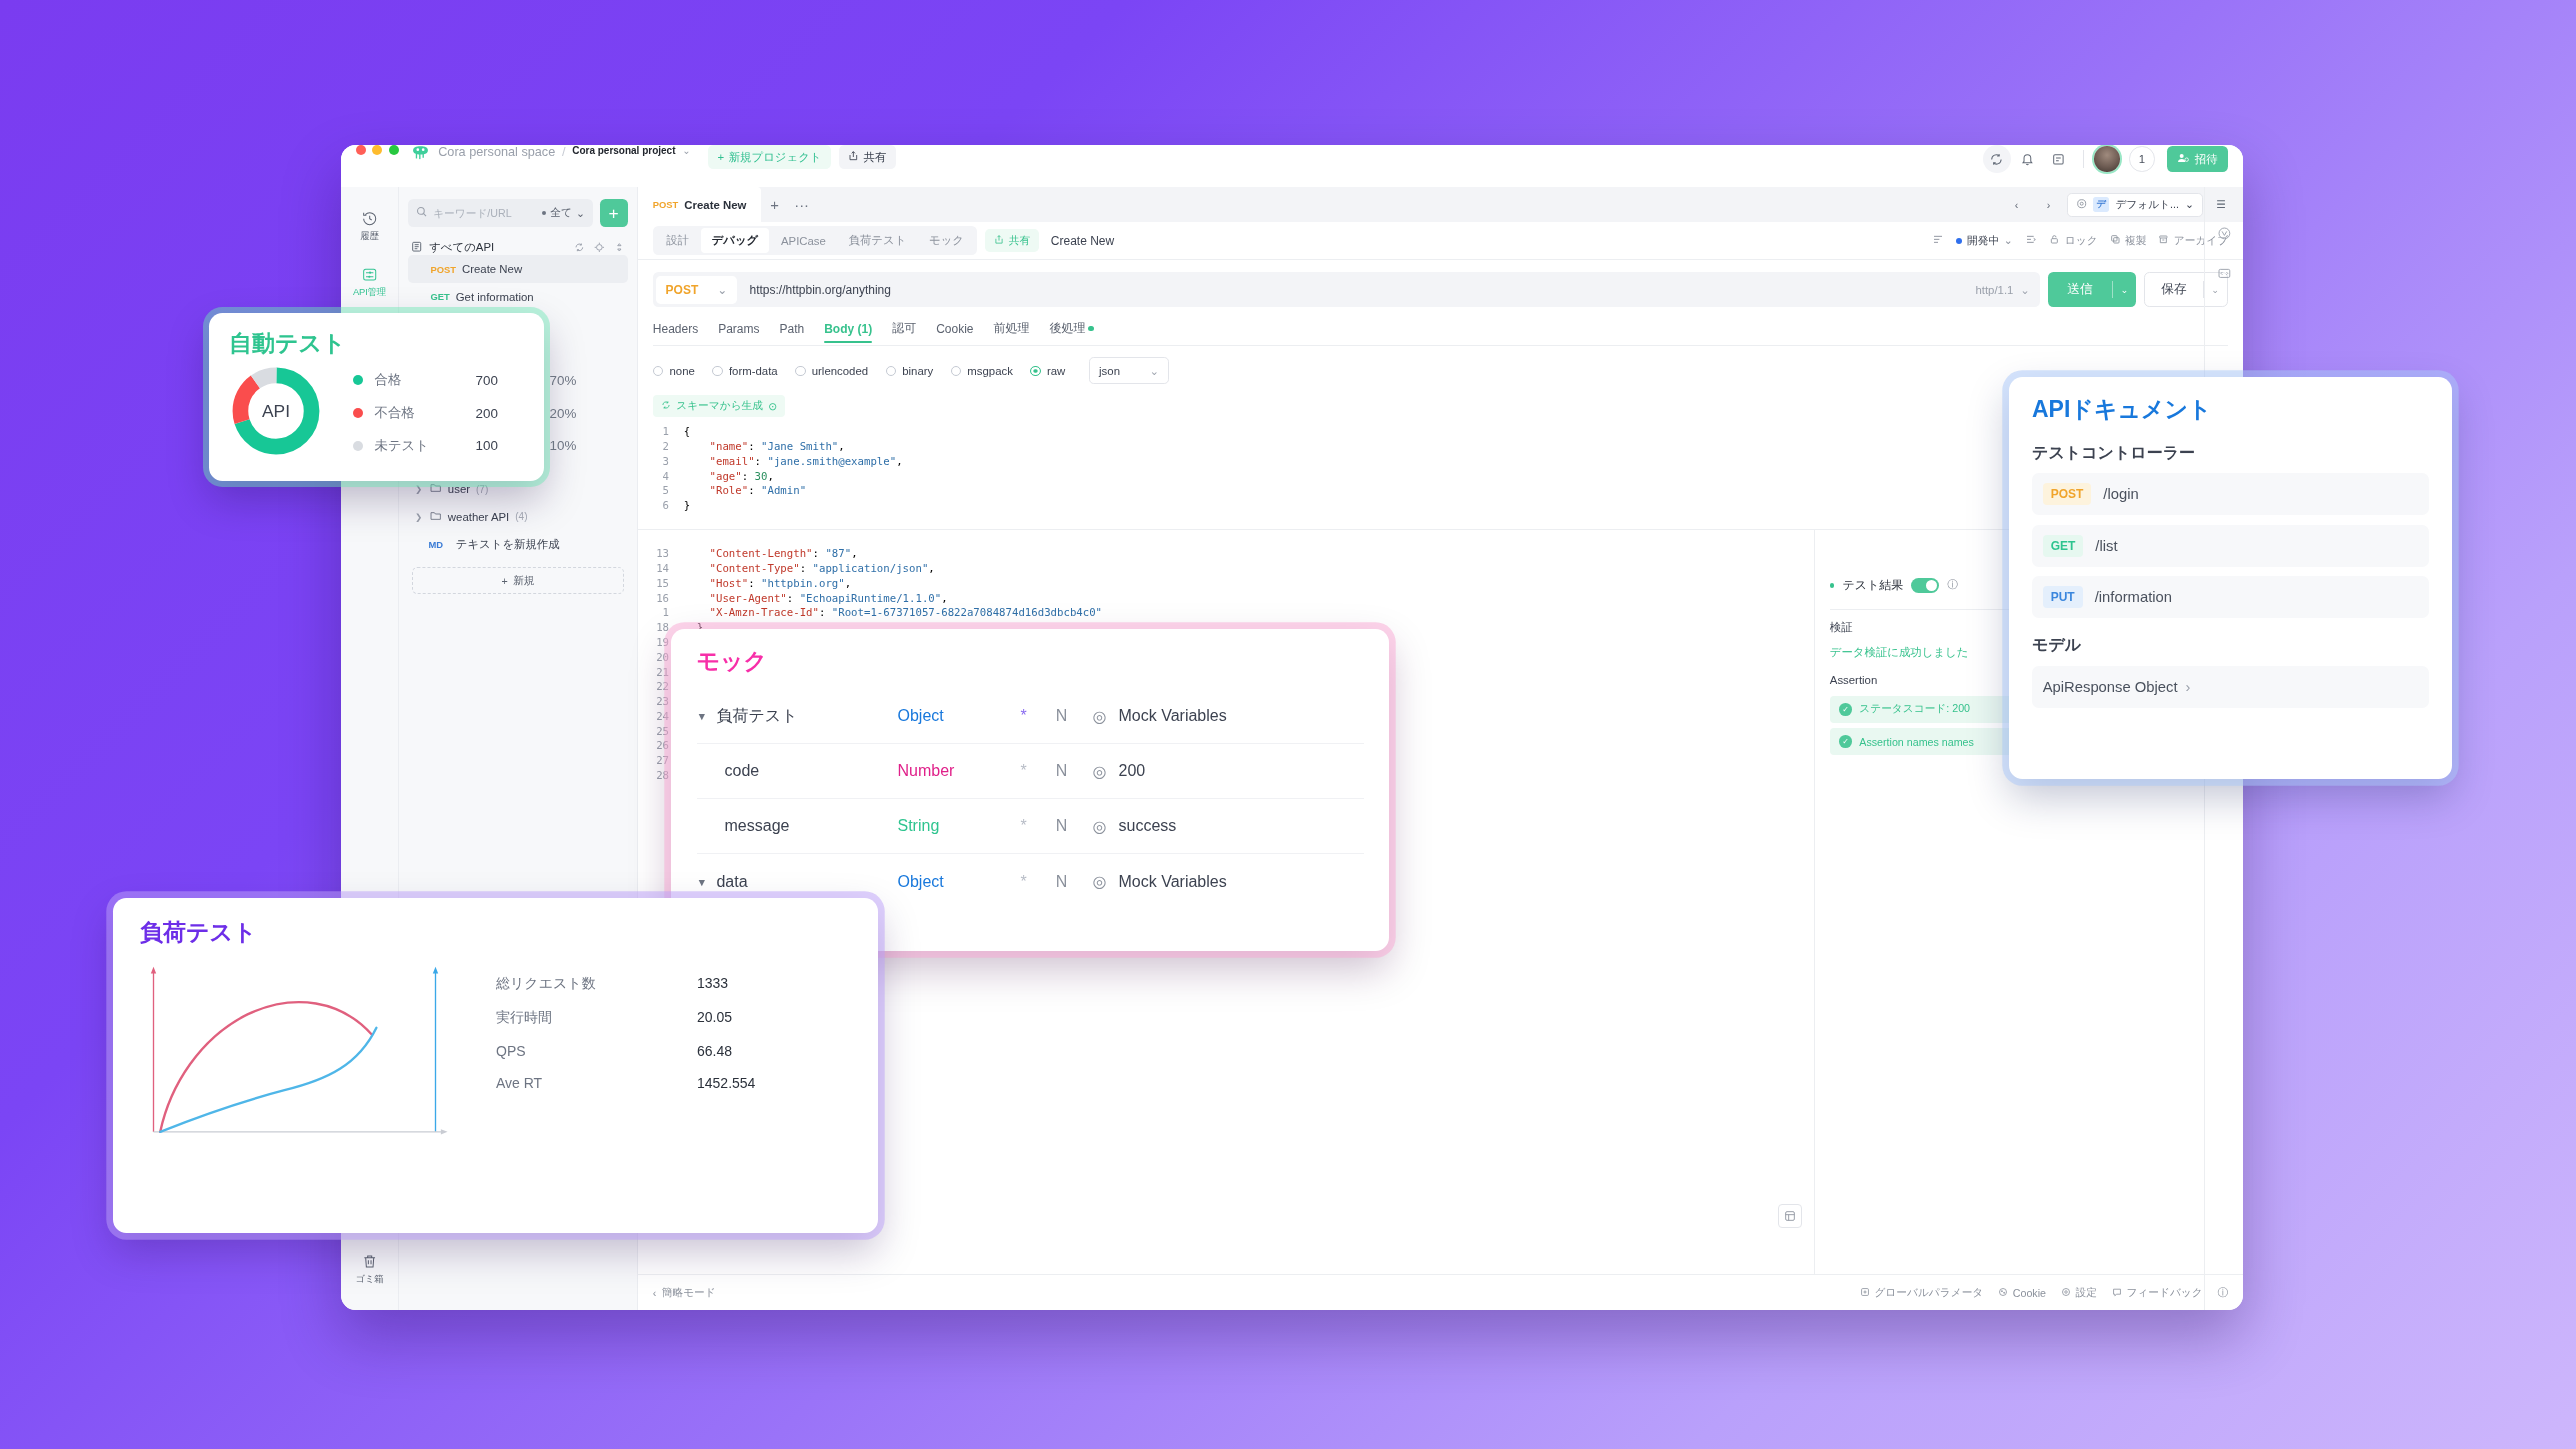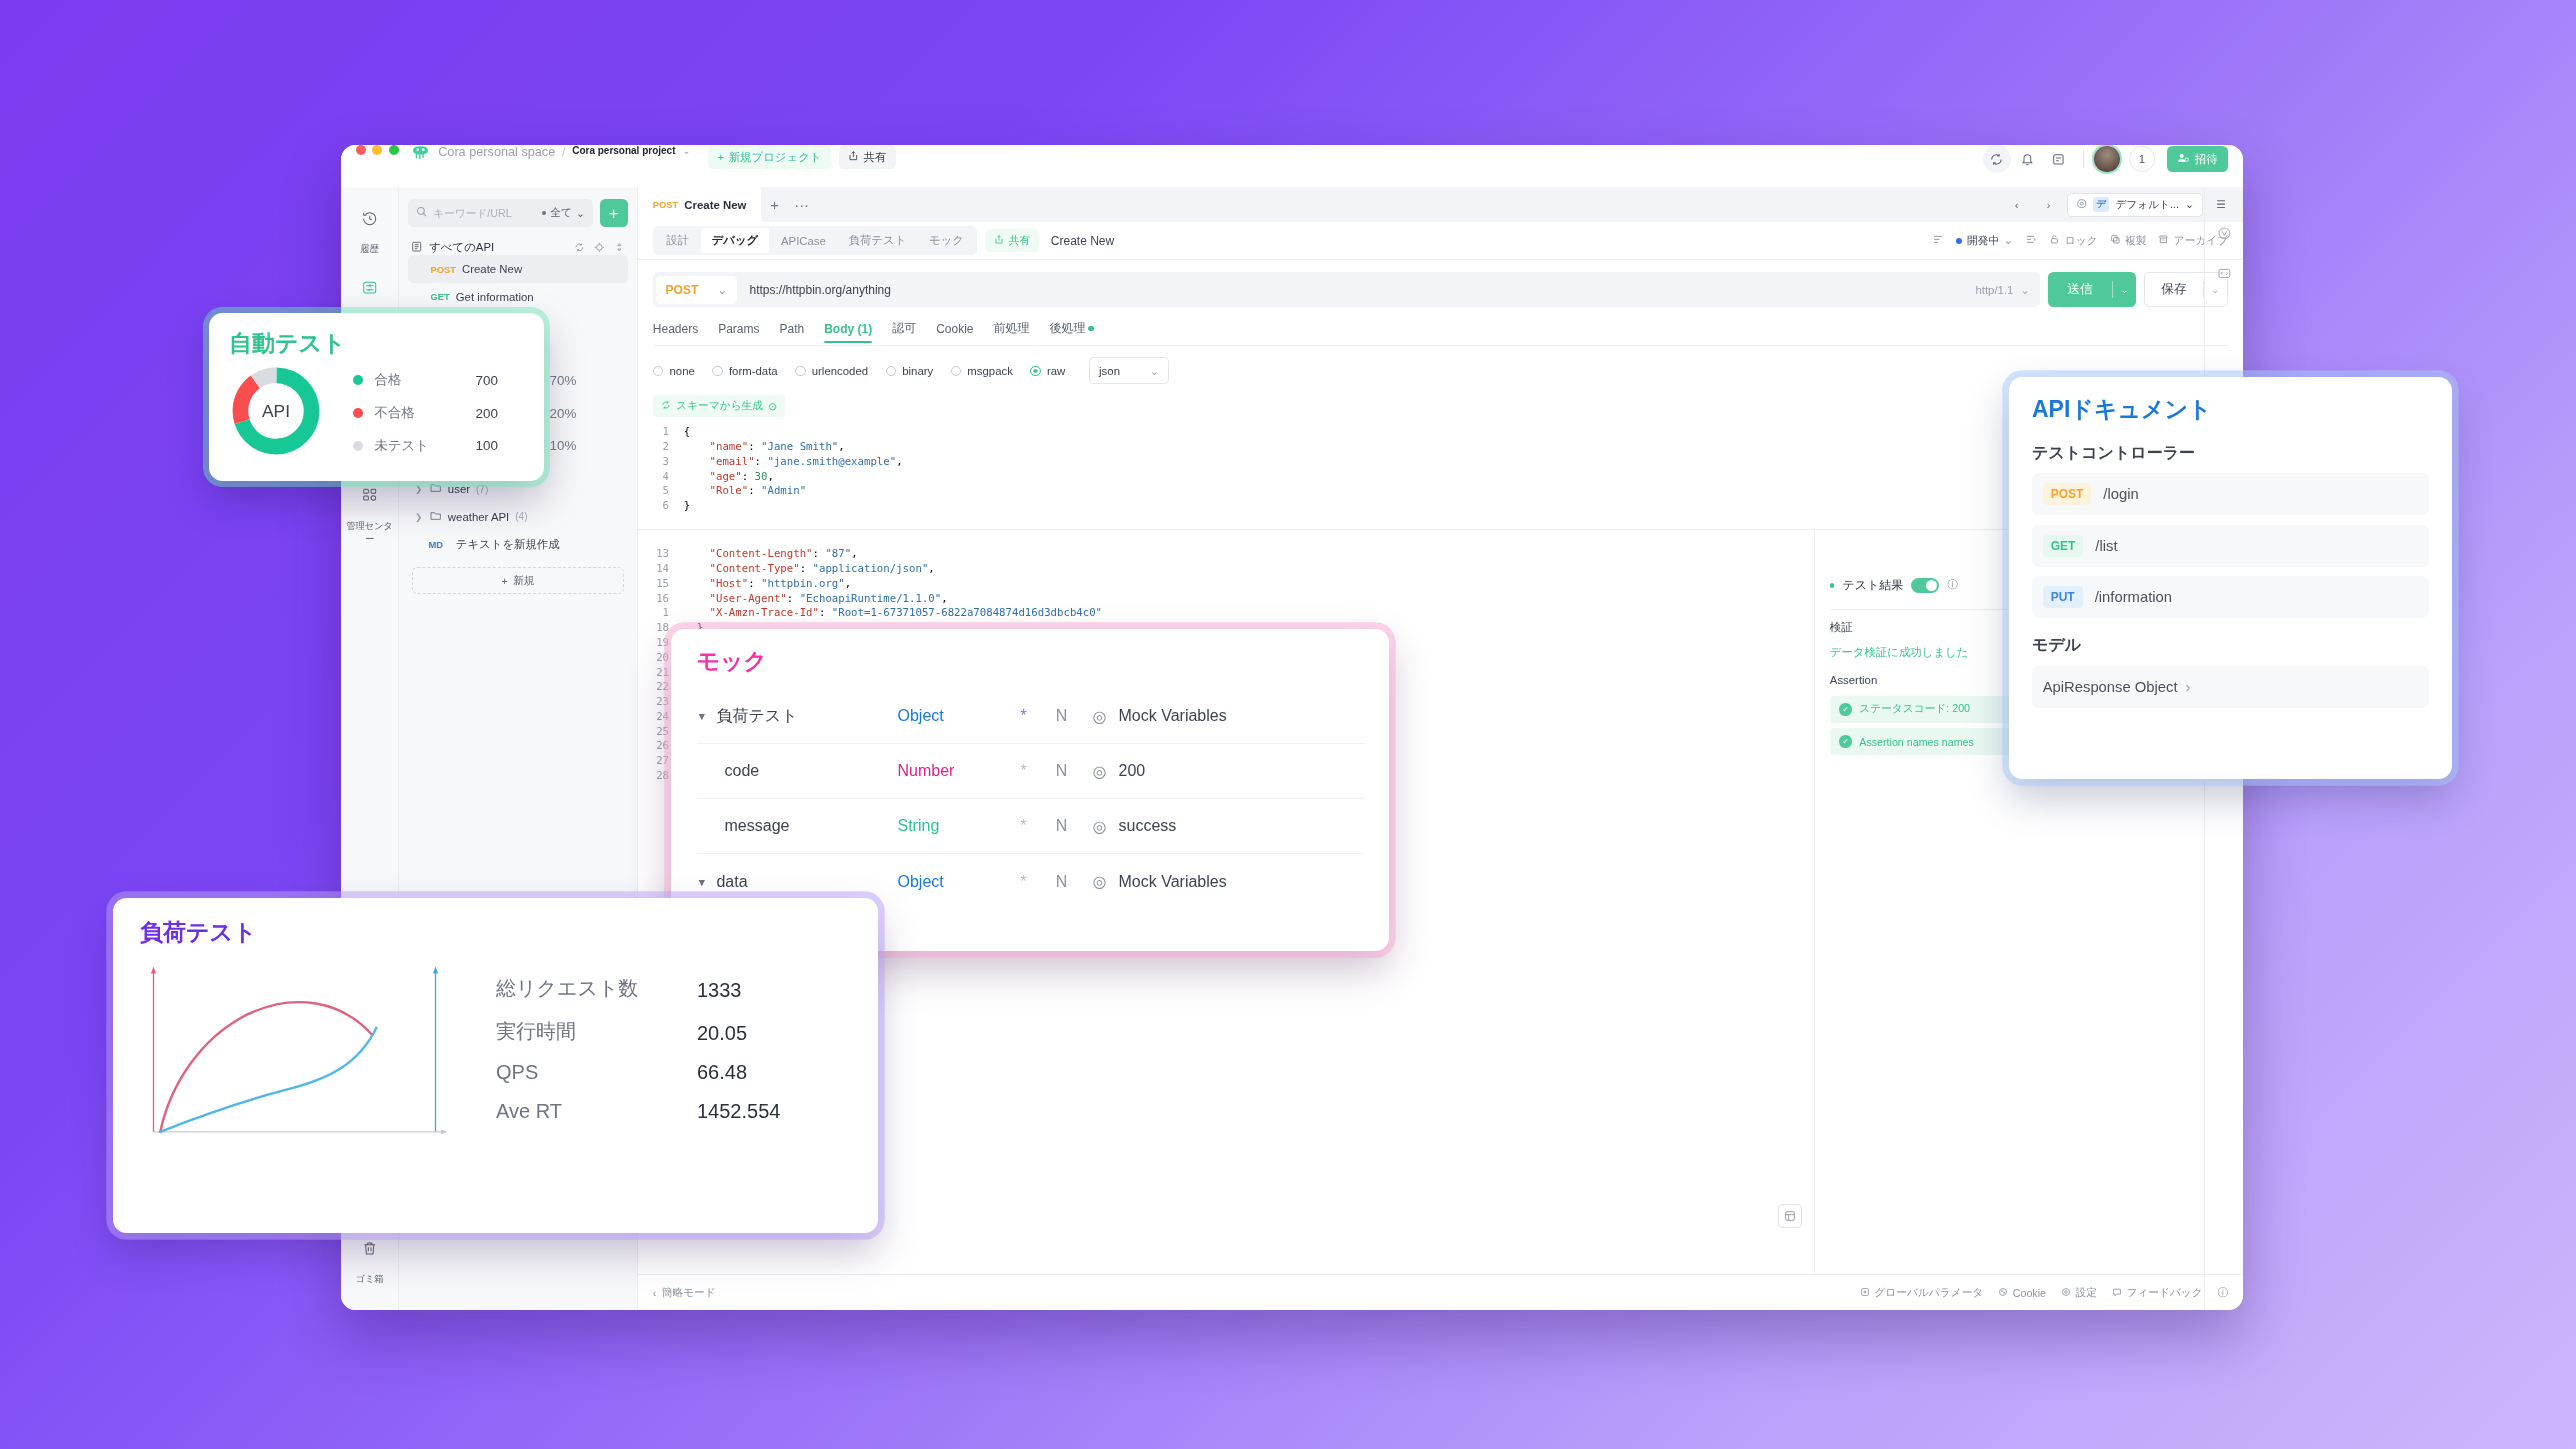--- a/index.html
+++ b/index.html
@@ -66,21 +66,21 @@
   
   .rail {
     width: 58px; background: #f7f8fa; border-right: 0.7px solid #ebedf1;
     display: flex; flex-direction: column; align-items: center;
     padding-top: 14.8px; flex-shrink: 0; position: relative;
   }
   .rail-item { width: 51px; padding: 8px 0 6.7px; text-align:center; margin-bottom: 8px; border-radius:6.7px; }
   .rail-item.active { color: #33c392; }
   .rail-item .ri-ico { height: 17.4px; display:flex; align-items:center; justify-content:center; color:#5b626f; }
   .rail-item.active .ri-ico { color:#33c392; }
-  .rail-label { font-size: 9.4px; color: #5b626f; margin-top: 16px; letter-spacing: -0.2px; }
+  .rail-label { font-size: 9.4px; color: #5b626f; margin-top: 3px; letter-spacing: -0.2px; }
   .rail-item.active .rail-label { color:#33c392; }
   .rail-bottom { margin-top:auto; margin-bottom: 17.4px; }
   
   .tree {
     width: 239px; background: #f7f8fa; border-right: 0.7px solid #ebedf1; flex-shrink: 0;
     padding: 12px 9.4px 0 9.4px; position: relative;
   }
   .search-row { display:flex; align-items:center; gap: 6.7px; }
   .search-box {
     flex:1; height: 28px; background:#eceef2; border-radius: 5.4px;
@@ -220,21 +220,21 @@
   .mk-star { width:38px; text-align:center; color:#8a6cf0; }
   .mk-n { width:38px; text-align:center; color:#8b919c; }
   .mk-ic { width:38px; text-align:center; color:#8b919c; }
   .mk-val { flex:1; color:#3c4250; }
   .caret { color:#6d7482;font-size:10.7px; }
   .doc-sec-title { font-size:16px;font-weight:bold;color:#3c4250;margin: 17.4px 0 9.4px 0; }
   .doc-row { background:#f7f8fa;border-radius:6.7px;height:42px;display:flex;align-items:center;gap:12px;padding:0 10.7px;margin-bottom:9.4px; }
   .mbadge { font-size:12px;font-weight:bold;border-radius:4px;padding:4px 8px; }
   .mb-post{background:#fdf3dd;color:#f0a42b;} .mb-get{background:#e6f8f0;color:#2ec48f;} .mb-put{background:#e4effc;color:#3a86dd;}
   .doc-path { font-size:14.8px;color:#4a515d; }
-  .stat-row { display:flex;align-items:flex-end;font-size:20px;margin-bottom: 16px; }
+  .stat-row { display:flex;align-items:flex-start;font-size:14px;margin-bottom: 16px; }
   .stat-lbl { width: 201px; color:#6d7482; }
   .stat-val { color:#2b313b; }
 </style>
 </head>
 <body>
 
 <div id="app-window">
 
   <div class="titlebar">
     <div class="traffic">

